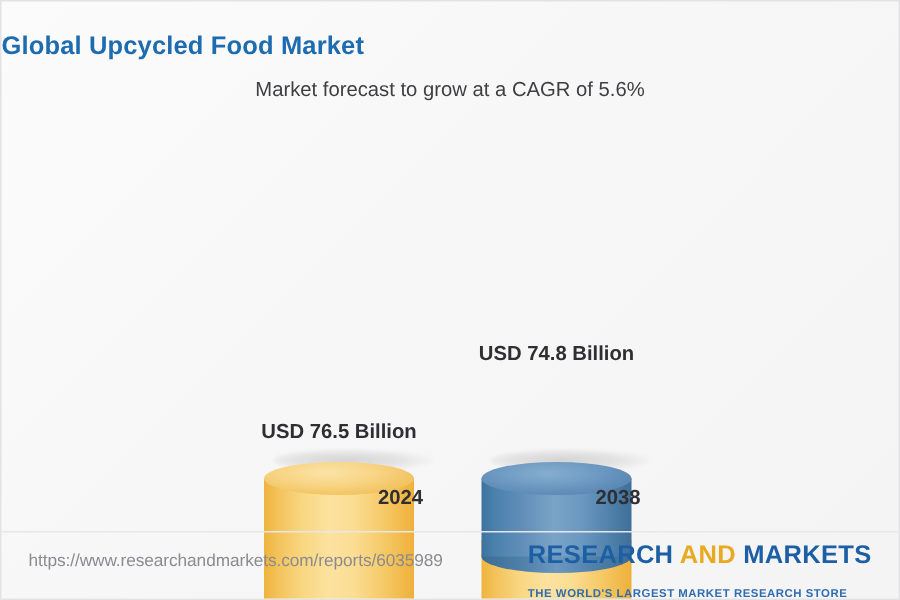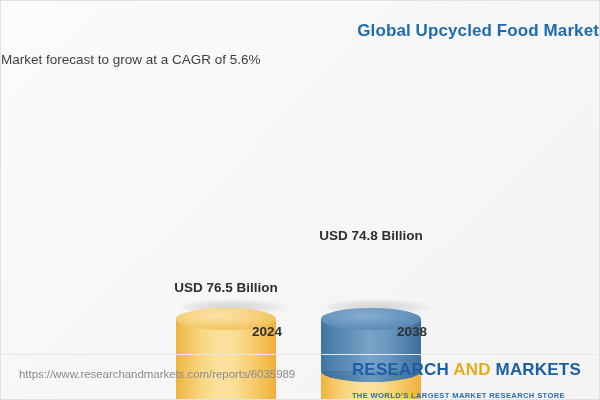--- a/index.html
+++ b/index.html
@@ -19,31 +19,32 @@
     border: 1px solid #e2e2e4;
     overflow: hidden;
   }
 
   
   #chart-title {
     position: absolute;
     left: 0;
     right: 0;
     top: 20px;
-    text-align: right;
+    text-align: left;
     font-size: 17px;
     font-weight: bold;
     color: #1d6cb0;
     letter-spacing: 0.1px;
   }
   #chart-subtitle {
     position: absolute;
     left: 0;
     right: 0;
     top: 51px;
+    text-align: center;
     font-size: 13.5px;
     color: #3f3f42;
   }
 
   
   #plot {
     position: absolute;
     left: 0;
     top: 0;
     width: 600px;

